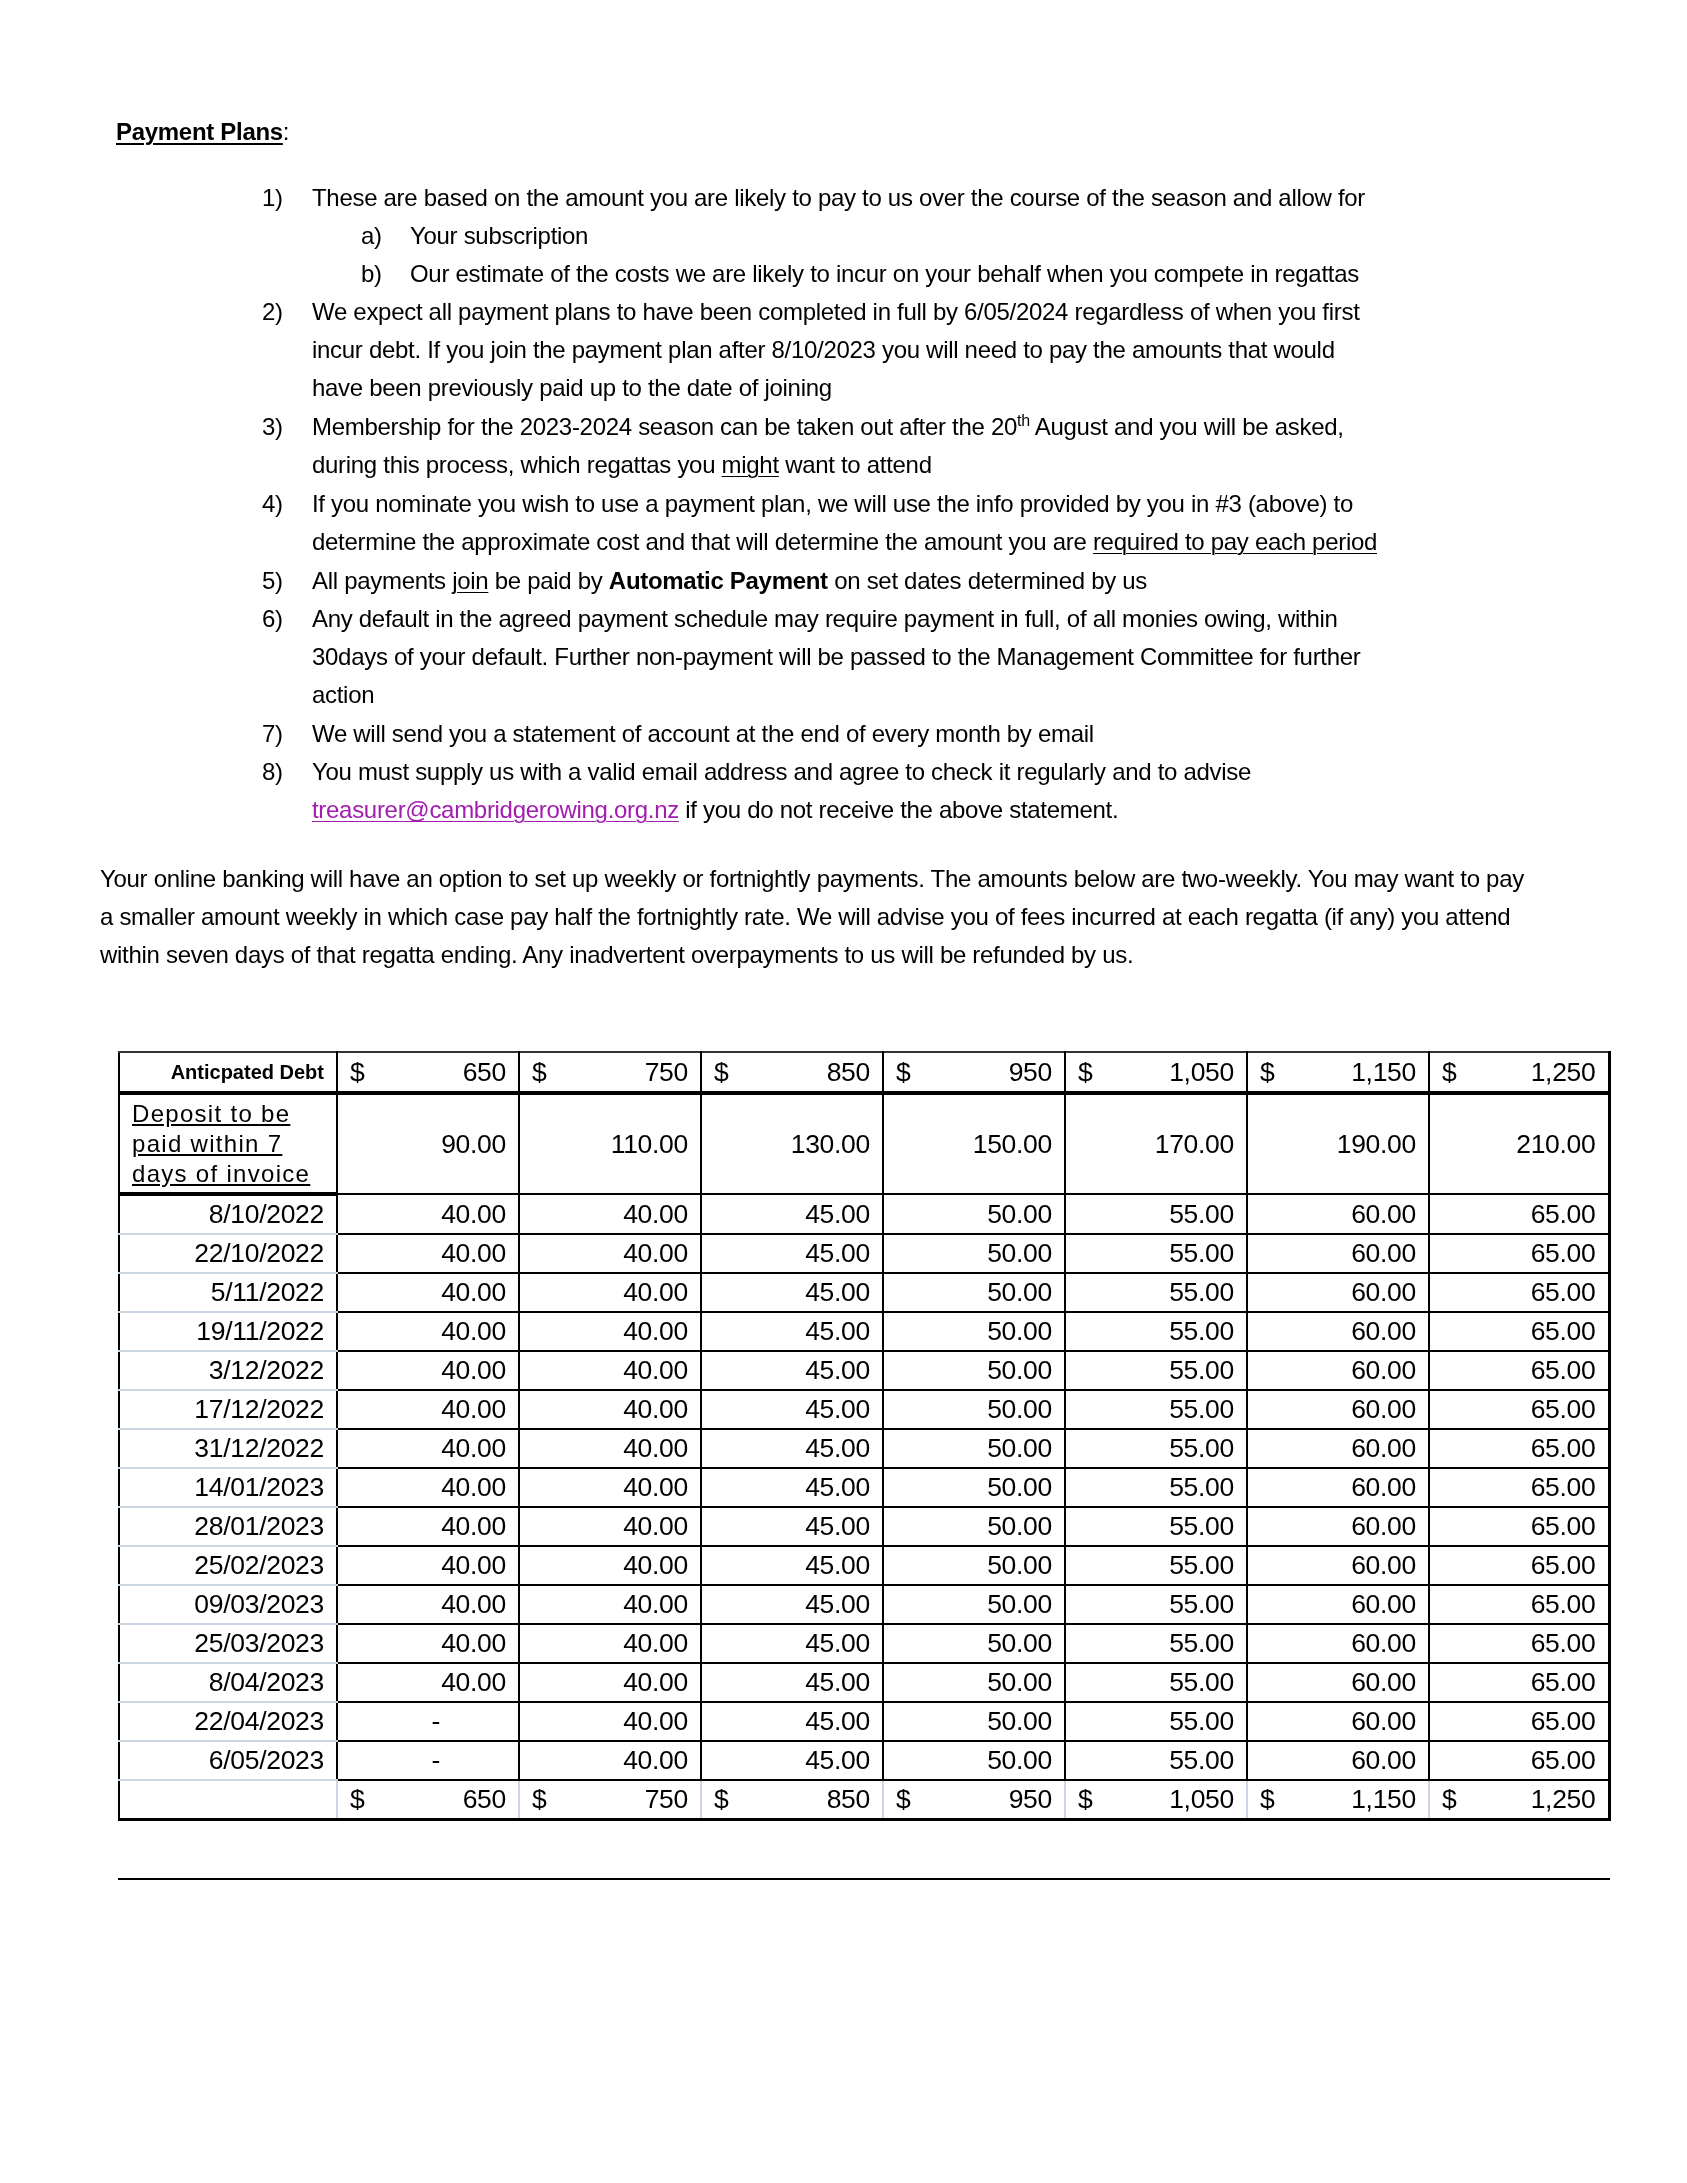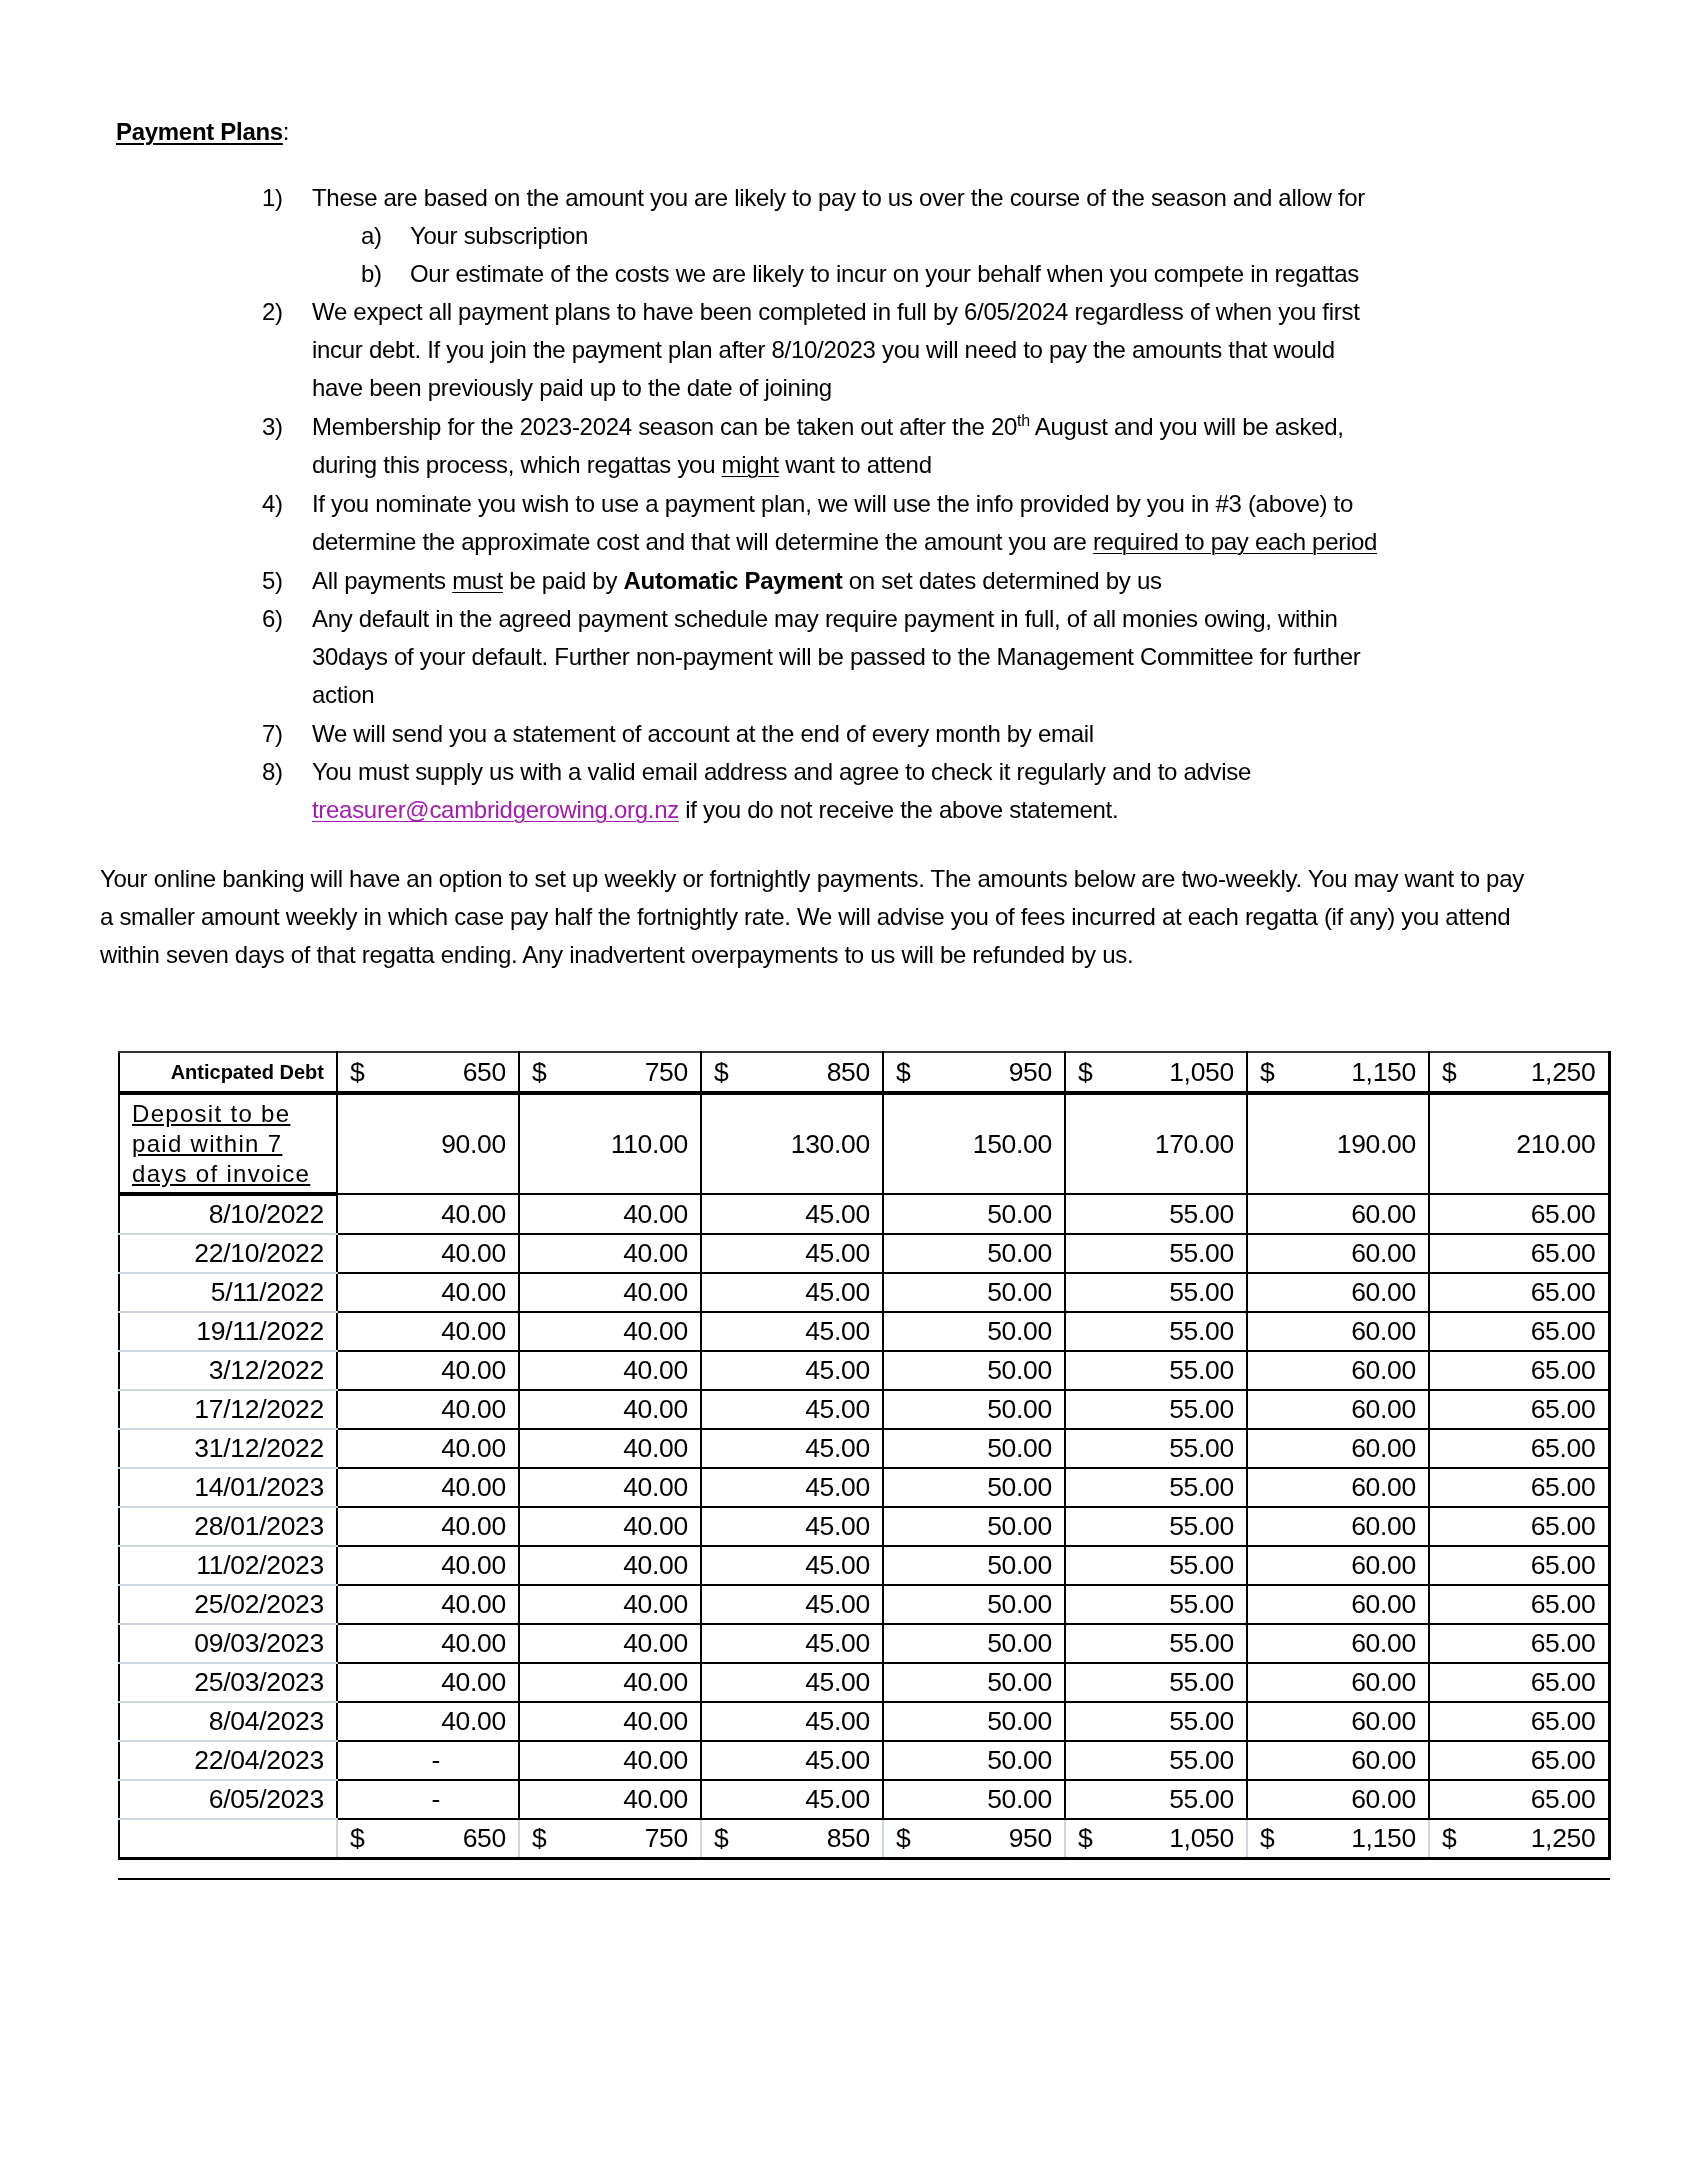--- a/index.html
+++ b/index.html
@@ -107,21 +107,21 @@
   <div class="li" style="height:77px">
     <span class="num">4)</span>
     <span class="txt">
       <span>If you nominate you wish to use a payment plan, we will use the info provided by you in #3 (above) to</span><br>
       <span>determine the approximate cost and that will determine the amount you are </span><span class="u-line">required to pay each period</span>
     </span>
   </div>
 
   <div class="li" style="height:38px">
     <span class="num">5)</span>
-    <span class="txt"><span>All payments </span><span class="u-line">must</span><span> be paid by </span><span class="bold">Automatic Payment</span><span> on set dates determined by us</span></span>
+    <span class="txt"><span>All payments </span><span class="u-line">join</span><span> be paid by </span><span class="bold">Automatic Payment</span><span> on set dates determined by us</span></span>
   </div>
 
   <div class="li" style="height:115px">
     <span class="num">6)</span>
     <span class="txt">
       <span>Any default in the agreed payment schedule may require payment in full, of all monies owing, within</span><br>
       <span>30days of your default. Further non-payment will be passed to the Management Committee for further</span><br>
       <span>action</span>
     </span>
   </div>
@@ -293,30 +293,20 @@
         <td class="date">28/01/2023</td>
         <td class="vcol">40.00</td>
         <td class="vcol">40.00</td>
         <td class="vcol">45.00</td>
         <td class="vcol">50.00</td>
         <td class="vcol">55.00</td>
         <td class="vcol">60.00</td>
         <td class="vcol">65.00</td>
       </tr>
       <tr class="row">
-        <td class="date">11/02/2023</td>
-        <td class="vcol">40.00</td>
-        <td class="vcol">40.00</td>
-        <td class="vcol">45.00</td>
-        <td class="vcol">50.00</td>
-        <td class="vcol">55.00</td>
-        <td class="vcol">60.00</td>
-        <td class="vcol">65.00</td>
-      </tr>
-      <tr class="row">
         <td class="date">25/02/2023</td>
         <td class="vcol">40.00</td>
         <td class="vcol">40.00</td>
         <td class="vcol">45.00</td>
         <td class="vcol">50.00</td>
         <td class="vcol">55.00</td>
         <td class="vcol">60.00</td>
         <td class="vcol">65.00</td>
       </tr>
       <tr class="row">

